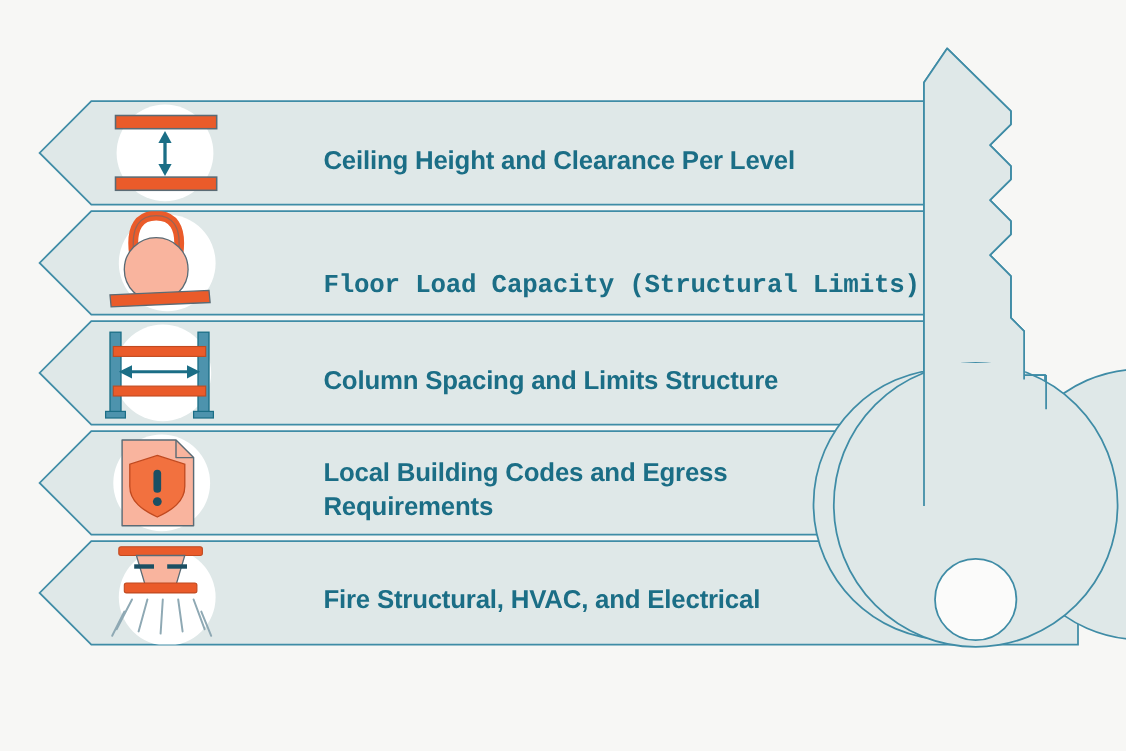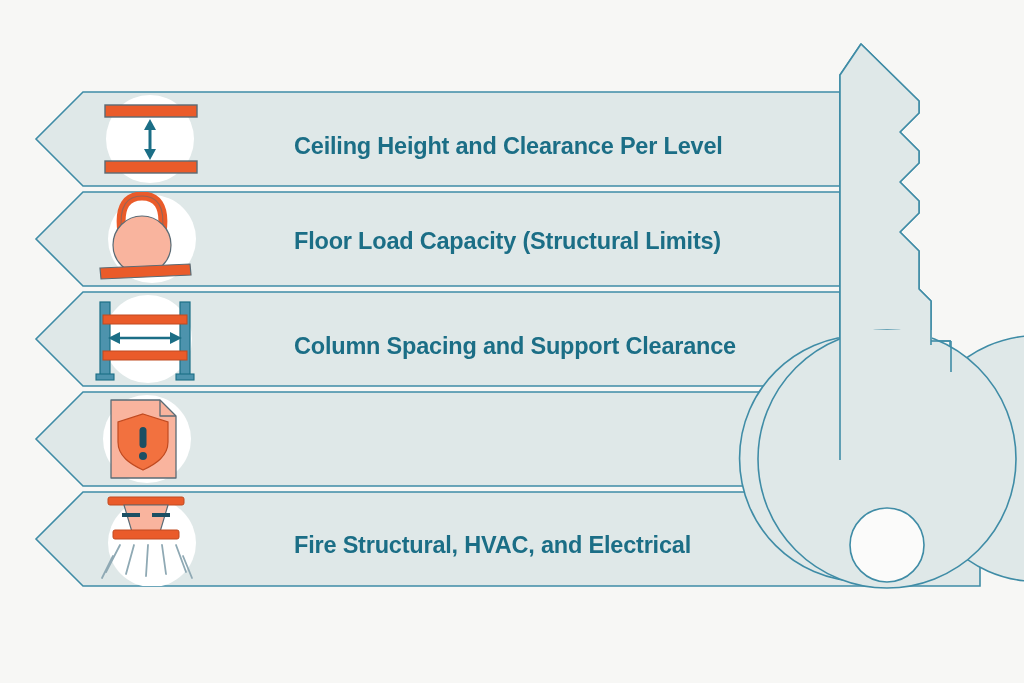--- a/index.html
+++ b/index.html
@@ -182,19 +182,21 @@
         <line x1="840" y1="330" x2="840" y2="460" stroke="#3f8ca6" stroke-width="1.6"></line>
         <line x1="931" y1="330" x2="931" y2="345" stroke="#3f8ca6" stroke-width="1.6"></line>
         <line x1="931" y1="341" x2="951" y2="341" stroke="#3f8ca6" stroke-width="1.6"></line>
         <line x1="951" y1="341" x2="951" y2="372" stroke="#3f8ca6" stroke-width="1.6"></line>
         <circle cx="887" cy="545" r="37" fill="#fbfbfa" stroke="#3f8ca6" stroke-width="1.6"></circle>
       </g>
     </svg>
 
     <div class="label-layer">
       <div class="row-label" style="left:246px; top:131px;">Ceiling Height and Clearance Per Level</div>
-      <div class="row-label" style="left:246px; top:226px;">Floor Load Capacity (Structural Limits)</div>
-      <div class="row-label" style="left:246px; top:331px;">Column Spacing and Support Clearance</div>
+      <div class="row-label" style="left:246px; top:244px;font-family:Liberation Mono, monospace;">Floor Load Capacity (Structural Limits)</div>
+      <div class="row-label" style="left:246px; top:331px;">Column Spacing and Limits Structure</div>
+      <div class="row-label" style="left:246px; top:414px;">Local Building Codes and Egress
+Requirements</div>
       <div class="row-label" style="left:246px; top:530px;">Fire Structural, HVAC, and Electrical</div>
     </div>
 
   </div>
 </div>
 
 </body></html>

